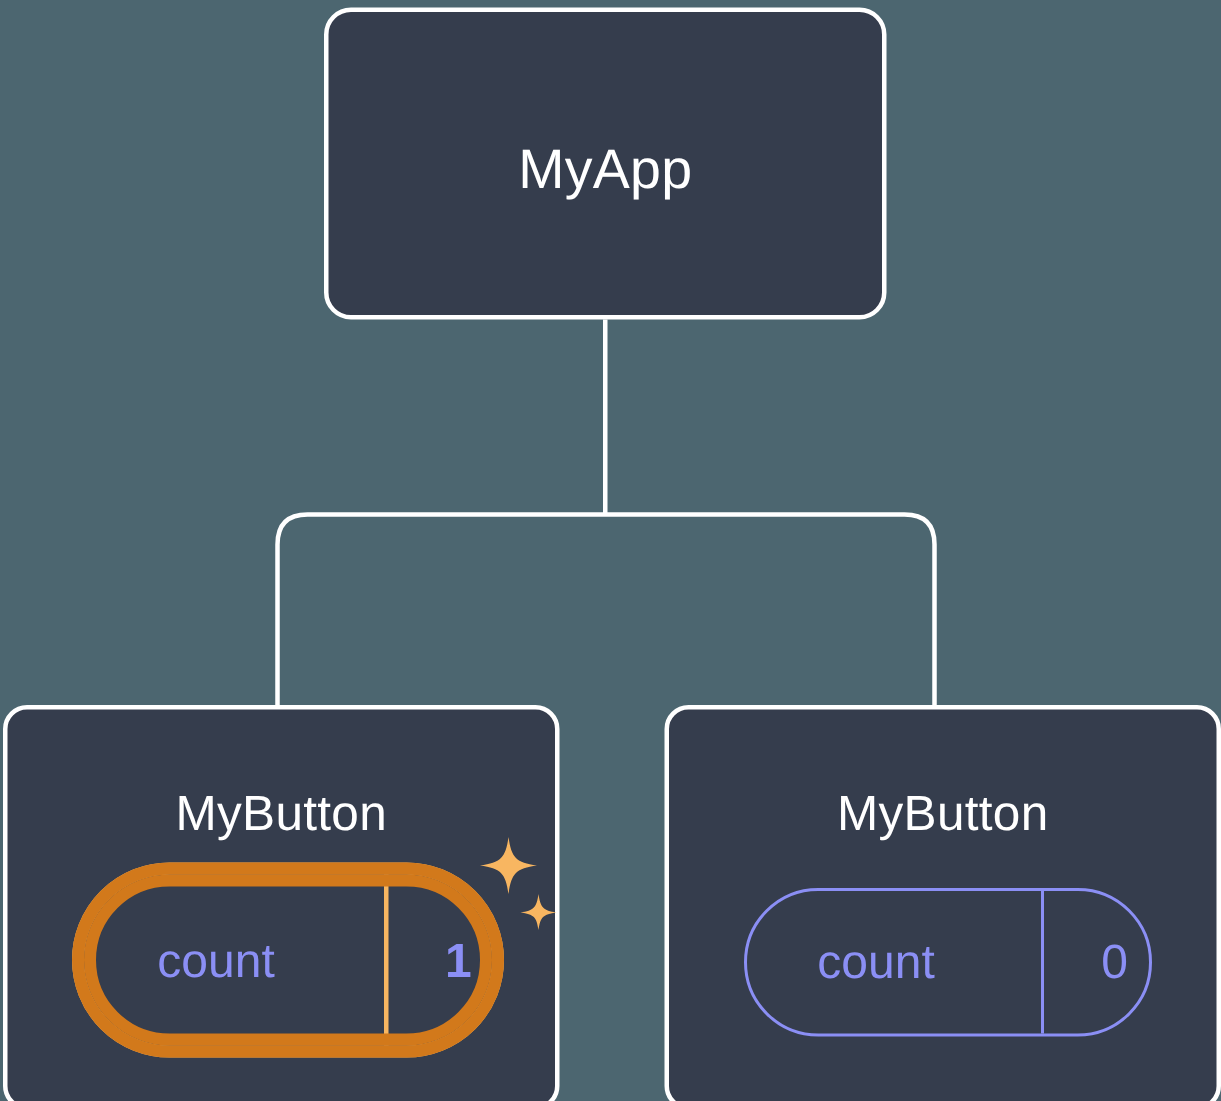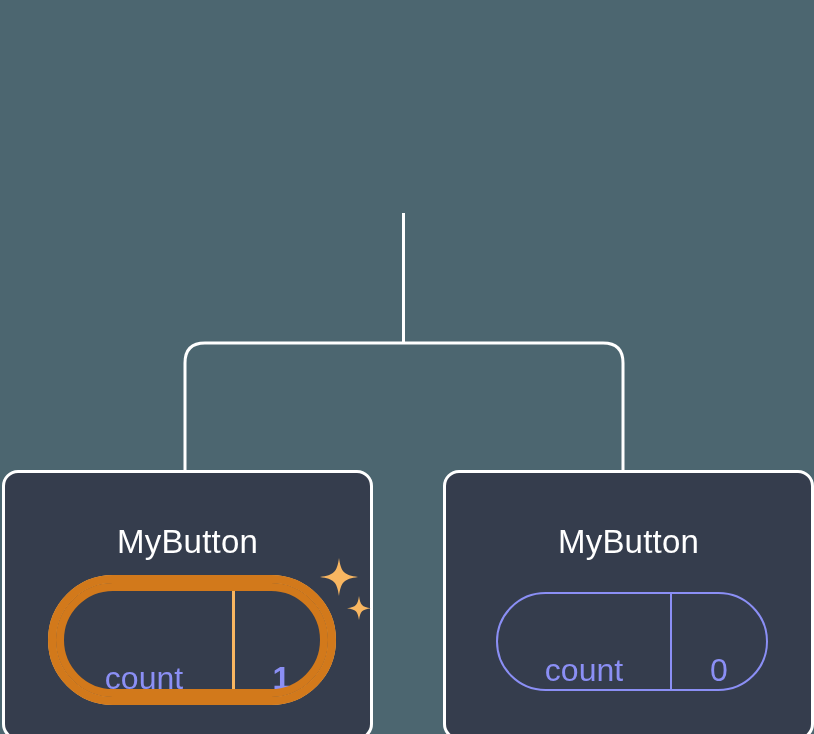--- a/index.html
+++ b/index.html
@@ -72,21 +72,22 @@
     top: 50px;
     font-size: 33px;
     text-align: center;
   }
 
   
   .pill {
     position: absolute;
     box-sizing: border-box;
     display: flex;
-    align-items: flex-end;
+    align-items: center;
+    gap: 24px;
   }
 
   
   .pill-plain {
     left: 50px;
     top: 119px;
     width: 272px;
     height: 99px;
     border: 2px solid #8b8ff5;
     border-radius: 999px;
@@ -178,20 +179,23 @@
 
 <div id="canvas">
 
   <svg id="edges" viewBox="0 0 814 734" width="814" height="734">
 
     <path d="M 403.5 213 L 403.5 343" fill="none" stroke="#ffffff" stroke-width="3"></path>
 
     <path d="M 185 470 L 185 363 Q 185 343 205 343 L 603 343 Q 623 343 623 363 L 623 470" fill="none" stroke="#ffffff" stroke-width="3" stroke-linecap="butt"></path>
   </svg>
 
+  <div class="node node-root">
+    <div class="node-title">MyApp</div>
+  </div>
 
   <div class="node node-child-left">
     <div class="node-title">MyButton</div>
 
     <div class="pill pill-hl">
       <div class="pill-hl-inner"></div>
       <div class="pill-key">count</div>
       <div class="pill-divider"></div>
       <div class="pill-val">1</div>
     </div>

